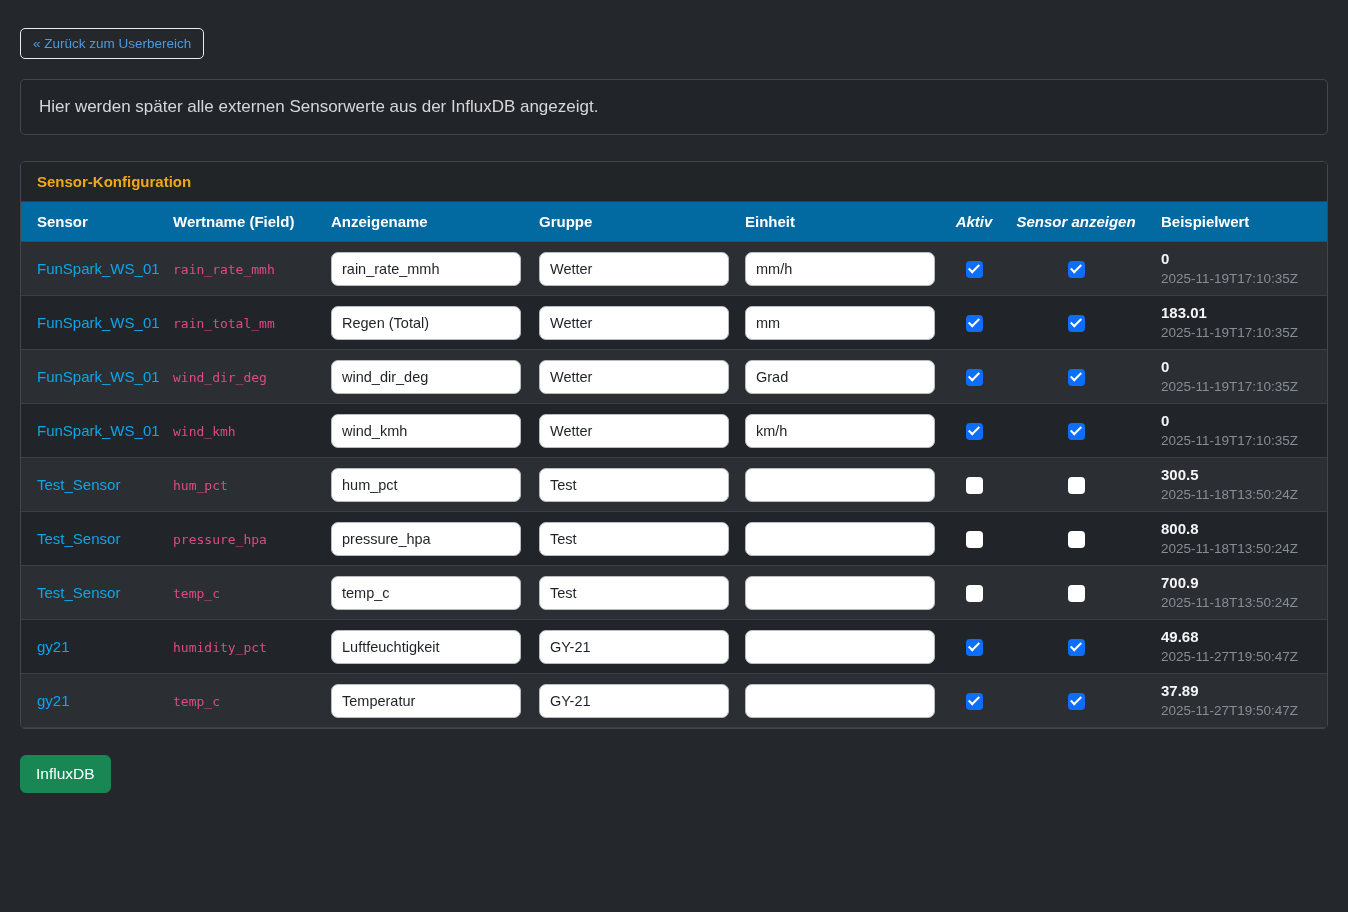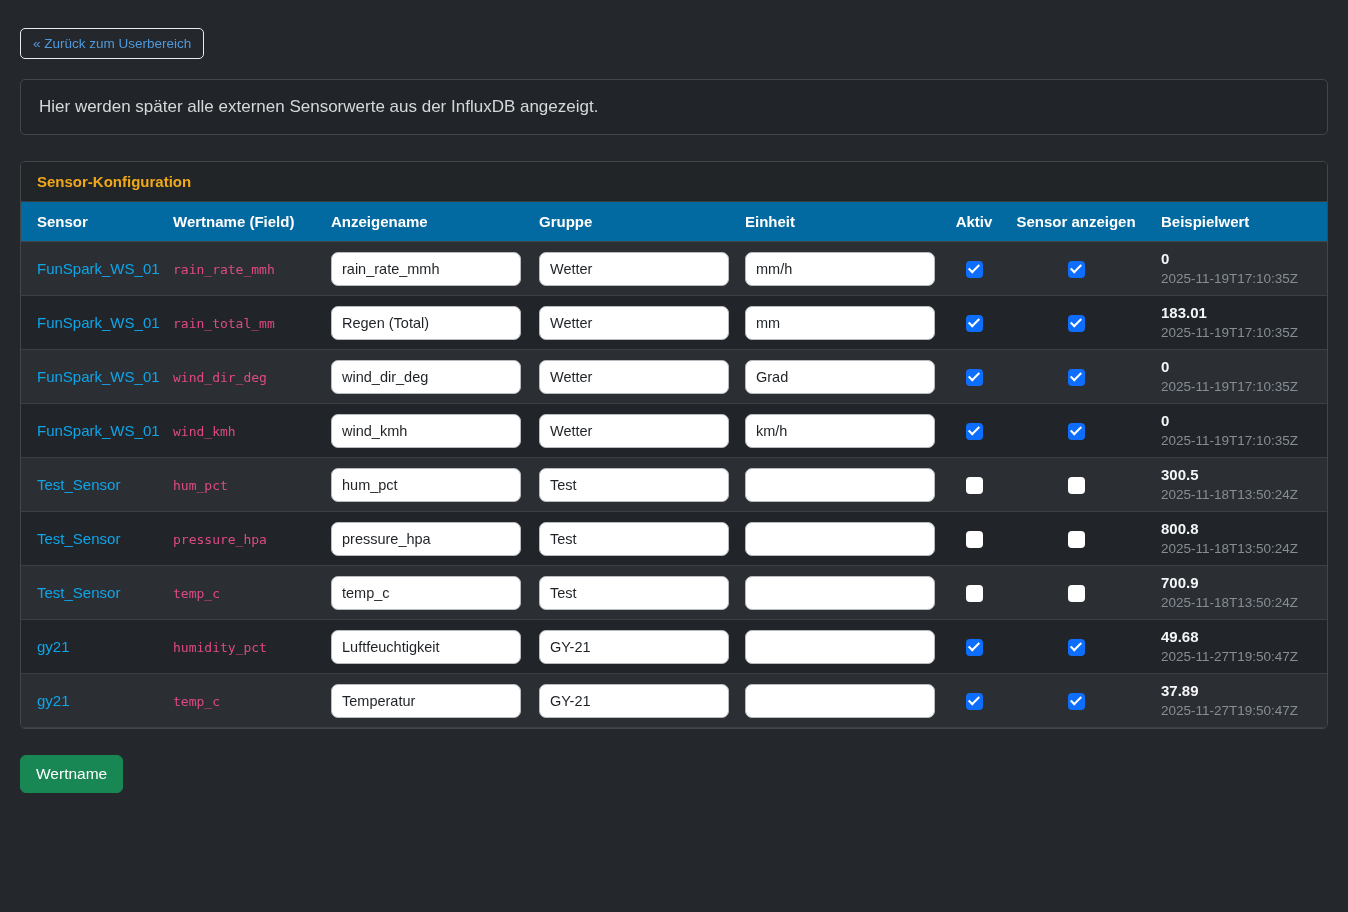--- a/index.html
+++ b/index.html
@@ -68,21 +68,21 @@
   th {
     text-align: left;
     font-size: 15px;
     font-weight: bold;
     color: #ffffff;
     padding: 11px 12px;
     border-bottom: 1px solid #41464b;
     white-space: nowrap;
   }
   th.first, td.first { padding-left: 16px; }
-  th.center { text-align: center; padding-left: 4px; padding-right: 4px; }
+  th.center { text-align: center; padding-left: 4px; padding-right: 4px; font-style: italic; }
 
   tbody tr { border-bottom: 1px solid #3a4045; }
   tbody tr.odd  { background: #2b2f34; }
   tbody tr.even { background: #212529; }
   td { padding: 9px 12px; vertical-align: middle; font-size: 15px; }
   td.sensor-cell { color: #0ea5e9; }
   td.field-cell code {
     font-family: "DejaVu Sans Mono", "Liberation Mono", monospace;
     font-size: 13px;
     color: #de4a85;
@@ -284,15 +284,15 @@
     <td class="check-cell"><span class="cb checked"></span></td>
     <td class="sample-cell">
       <div class="sample-value">37.89</div>
       <div class="sample-time">2025-11-27T19:50:47Z</div>
     </td>
   </tr>
         </tbody>
     </table>
   </div>
 
-  <button class="btn-save">Wertname</button>
+  <button class="btn-save">InfluxDB</button>
 
 </div>
 
 </body></html>

